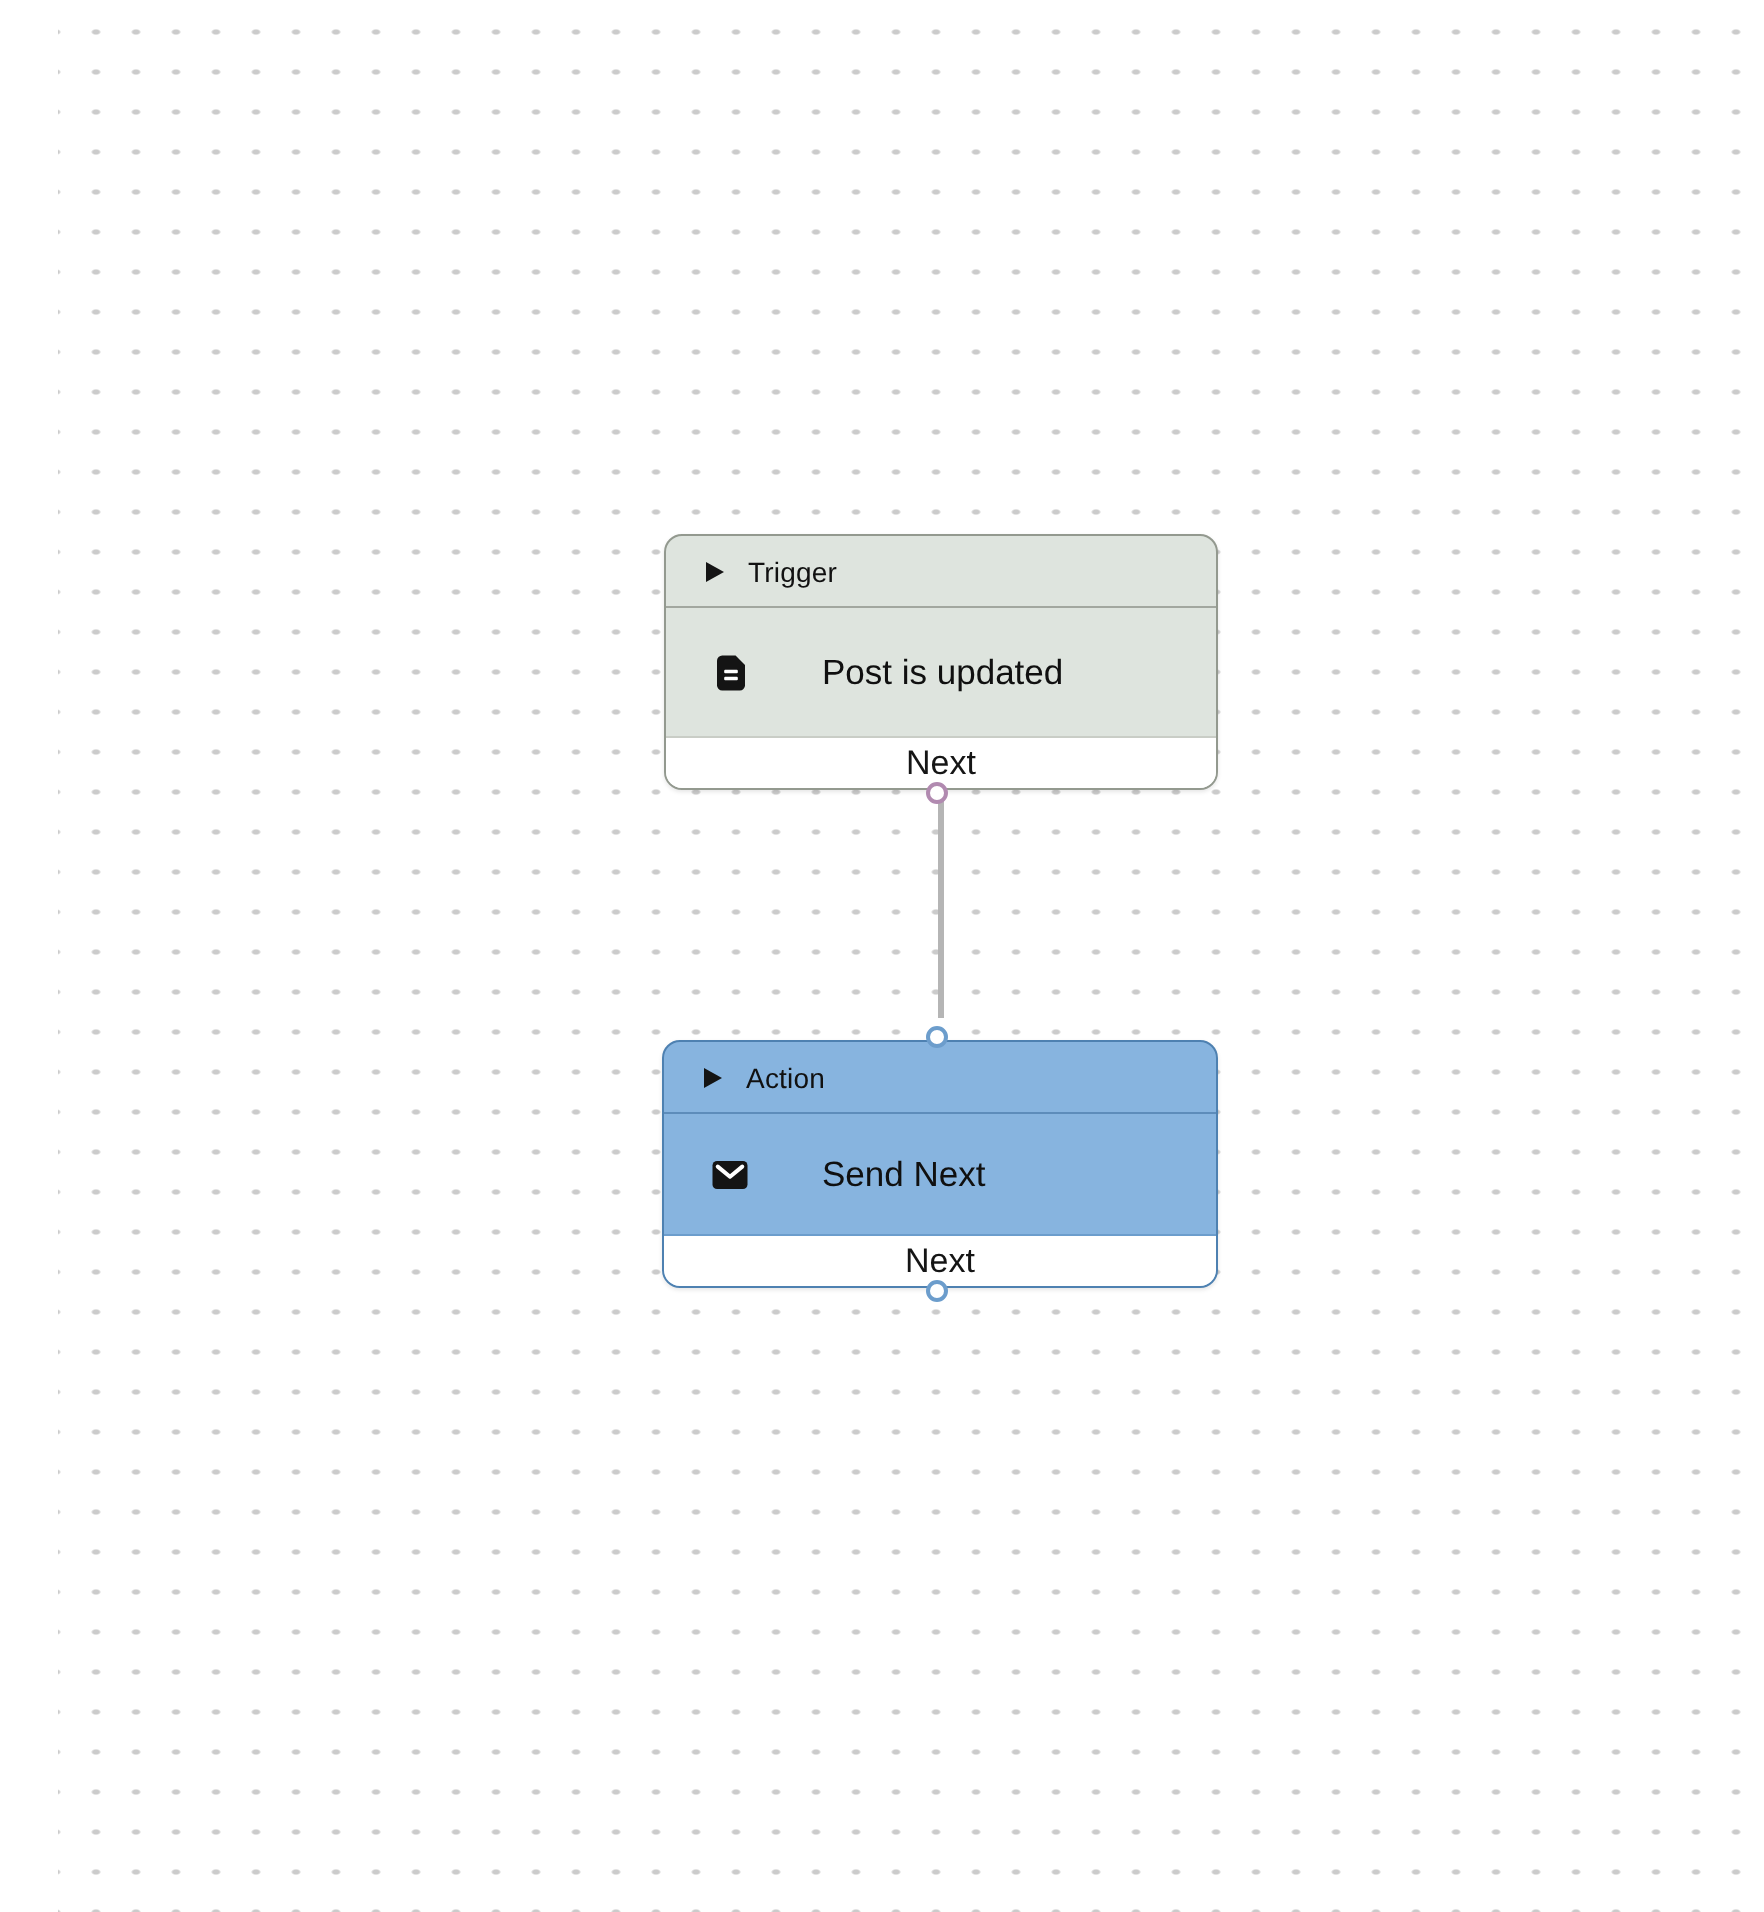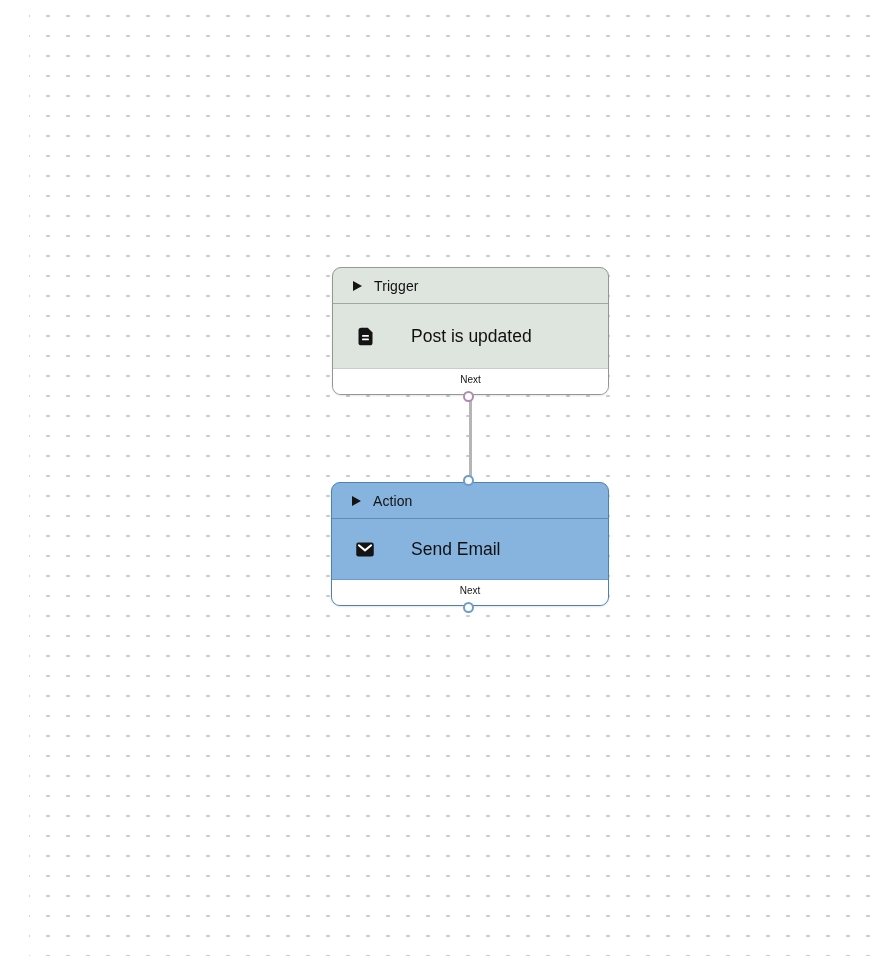--- a/index.html
+++ b/index.html
@@ -20,21 +20,21 @@
   }
 
   
   .node {
     position: absolute;
     border: 1px solid #999;
     border-radius: 9px;
     box-shadow: 0 1px 2px rgba(0,0,0,0.10);
   }
   .node-trigger { left: 303px; top: 267px; width: 277px; }
-  .node-action  { left: 302px; top: 482px; width: 278px; }
+  .node-action  { left: 302px; top: 520px; width: 278px; }
 
   .node-header {
     display: flex;
     align-items: center;
     height: 36px;
     padding: 0 14px 0 20px;
     border-bottom: 1px solid rgba(0,0,0,0.25);
     border-radius: 8px 8px 0 0;
     cursor: pointer;
   }
@@ -69,21 +69,21 @@
   .node-footer {
     height: 26px;
     background: #ffffff;
     border-top: 1px solid rgba(0,0,0,0.18);
     border-radius: 0 0 8px 8px;
     text-align: center;
   }
   .footer-label {
     display: inline-block;
     margin-top: 3px;
-    font-size: 10px;
+    font-size: 17px;
     color: #151515;
   }
 
   
   .port {
     position: absolute;
     left: 50%;
     width: 11px;
     height: 11px;
     margin-left: -7.5px;
@@ -142,21 +142,21 @@
       <span class="tri-icon"></span>
       <span class="node-type">Action</span>
     </div>
     <div class="node-body">
       <span class="body-icon">
         <svg width="22" height="21" viewBox="0 0 24 24" aria-hidden="true">
           <rect x="2" y="4" width="20" height="16" rx="2.6" fill="#141414"></rect>
           <path d="M5 7.2 L12 13 L19 7.2" stroke="#ffffff" stroke-width="2.3" fill="none" stroke-linecap="round" stroke-linejoin="round"></path>
         </svg>
       </span>
-      <span class="node-title">Send Email</span>
+      <span class="node-title">Send Next</span>
     </div>
     <div class="node-footer" style="border-top-color: rgb(108, 157, 204);">
       <span class="footer-label">Next</span>
     </div>
     <span class="port port-bottom" style="border-color: rgb(108, 157, 204);"></span>
   </div>
 
 </div>
 
 </body></html>

